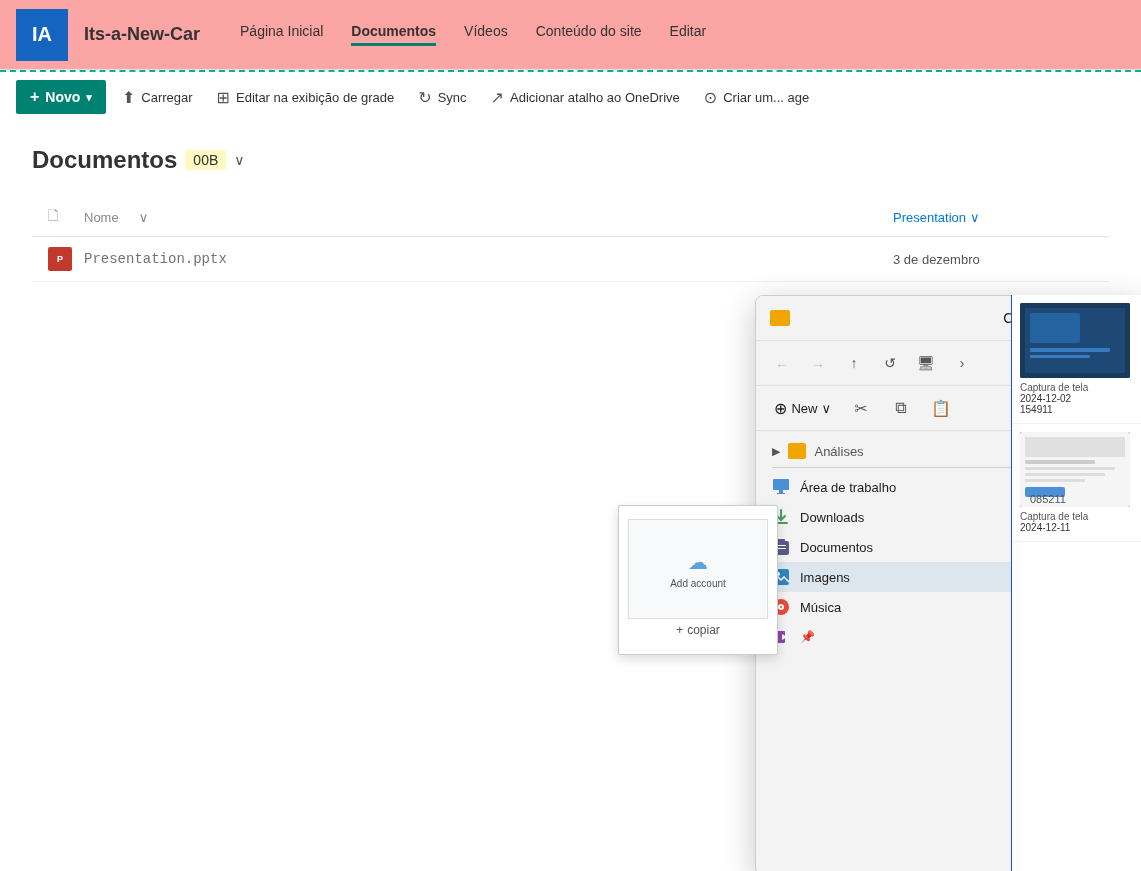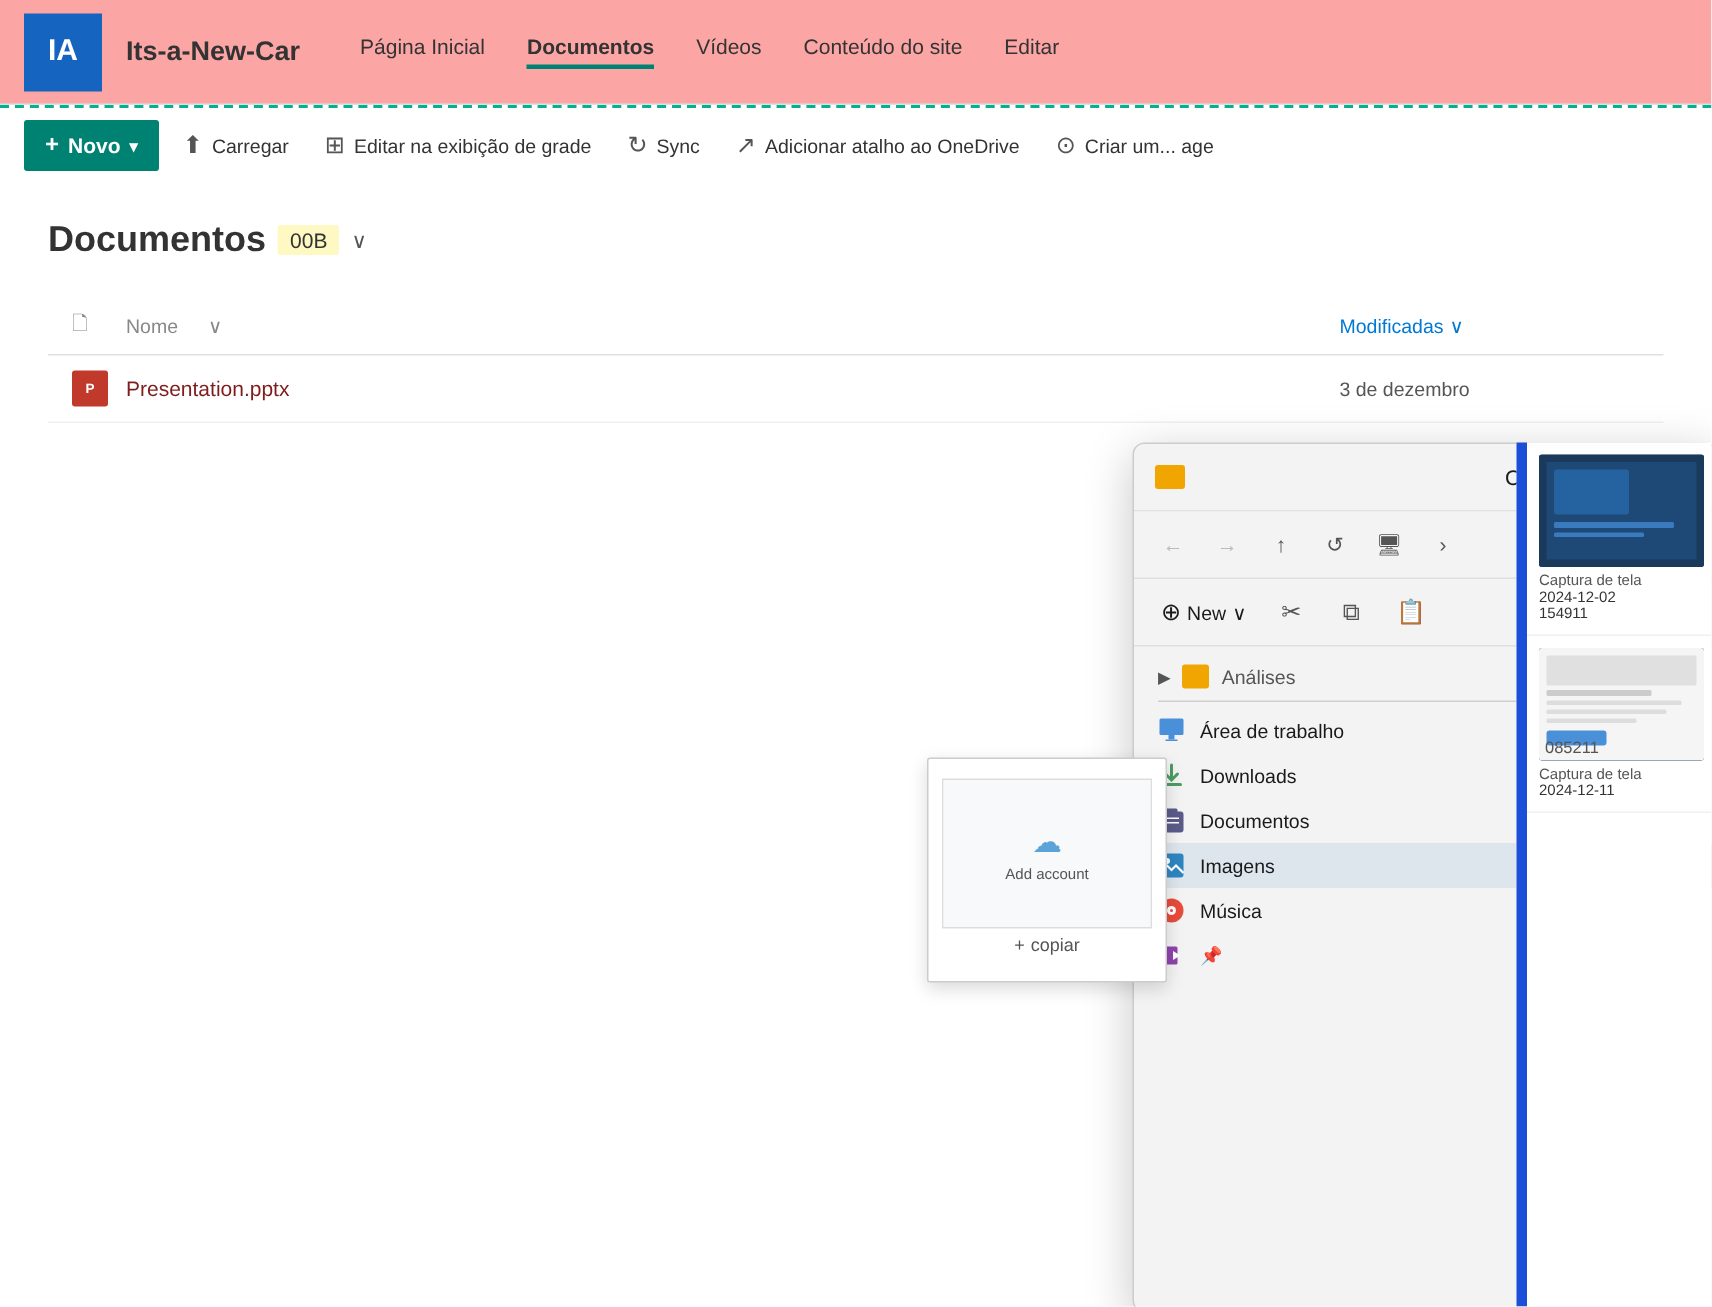--- a/index.html
+++ b/index.html
@@ -102,21 +102,21 @@
     .file-list-header .col-name { flex: 1; cursor: pointer; display: flex; align-items: center; gap: 20px; }
     .file-list-header .col-modified { width: 200px; cursor: pointer; color: #0078d4; display: flex; align-items: center; gap: 4px; }
 
     .file-row {
       display: flex; align-items: center;
       padding: 10px 16px;
       border-bottom: 1px solid #f0f0f0;
       font-size: 14px;
     }
     .file-row .col-icon { width: 36px; }
-    .file-row .col-name { flex: 1; color: #7f1d1d; }
+    .file-row .col-name { flex: 1; color: #737373; font-family: Liberation Mono, monospace; }
     .file-row .col-modified { width: 200px; color: #555; font-size: 13px; }
 
     .pptx-icon {
       width: 24px; height: 24px;
       background: #c0392b;
       display: flex; align-items: center; justify-content: center;
       color: #fff; font-size: 9px; font-weight: bold;
       border-radius: 2px;
     }
 
@@ -266,21 +266,21 @@
     }
 
     
     .right-panel {
       position: absolute;
       top: 295px;
       right: 0;
       width: 130px;
       height: 576px;
       background: #fff;
-      border-left: 7px solid #1d4ed8;
+      border-left: 1px solid #1d4ed8;
       overflow: hidden;
     }
     .thumbnail-item {
       display: flex; flex-direction: column;
       padding: 8px;
       border-bottom: 1px solid #f0f0f0;
     }
     .thumb-img {
       width: 110px; height: 75px;
       background: #1a3a5c;
@@ -349,21 +349,21 @@
 
   <div class="file-list-header">
     <div class="col-icon">
       <span>🗋</span>
     </div>
     <div class="col-name">
       <span>Nome</span>
       <span>∨</span>
     </div>
     <div class="col-modified">
-      <span>Modificadas</span>
+      <span>Presentation</span>
       <span>∨</span>
     </div>
   </div>
 
   <div class="file-row">
     <div class="col-icon">
       <div class="pptx-icon">P</div>
     </div>
     <div class="col-name">Presentation.pptx</div>
     <div class="col-modified">3 de dezembro</div>

